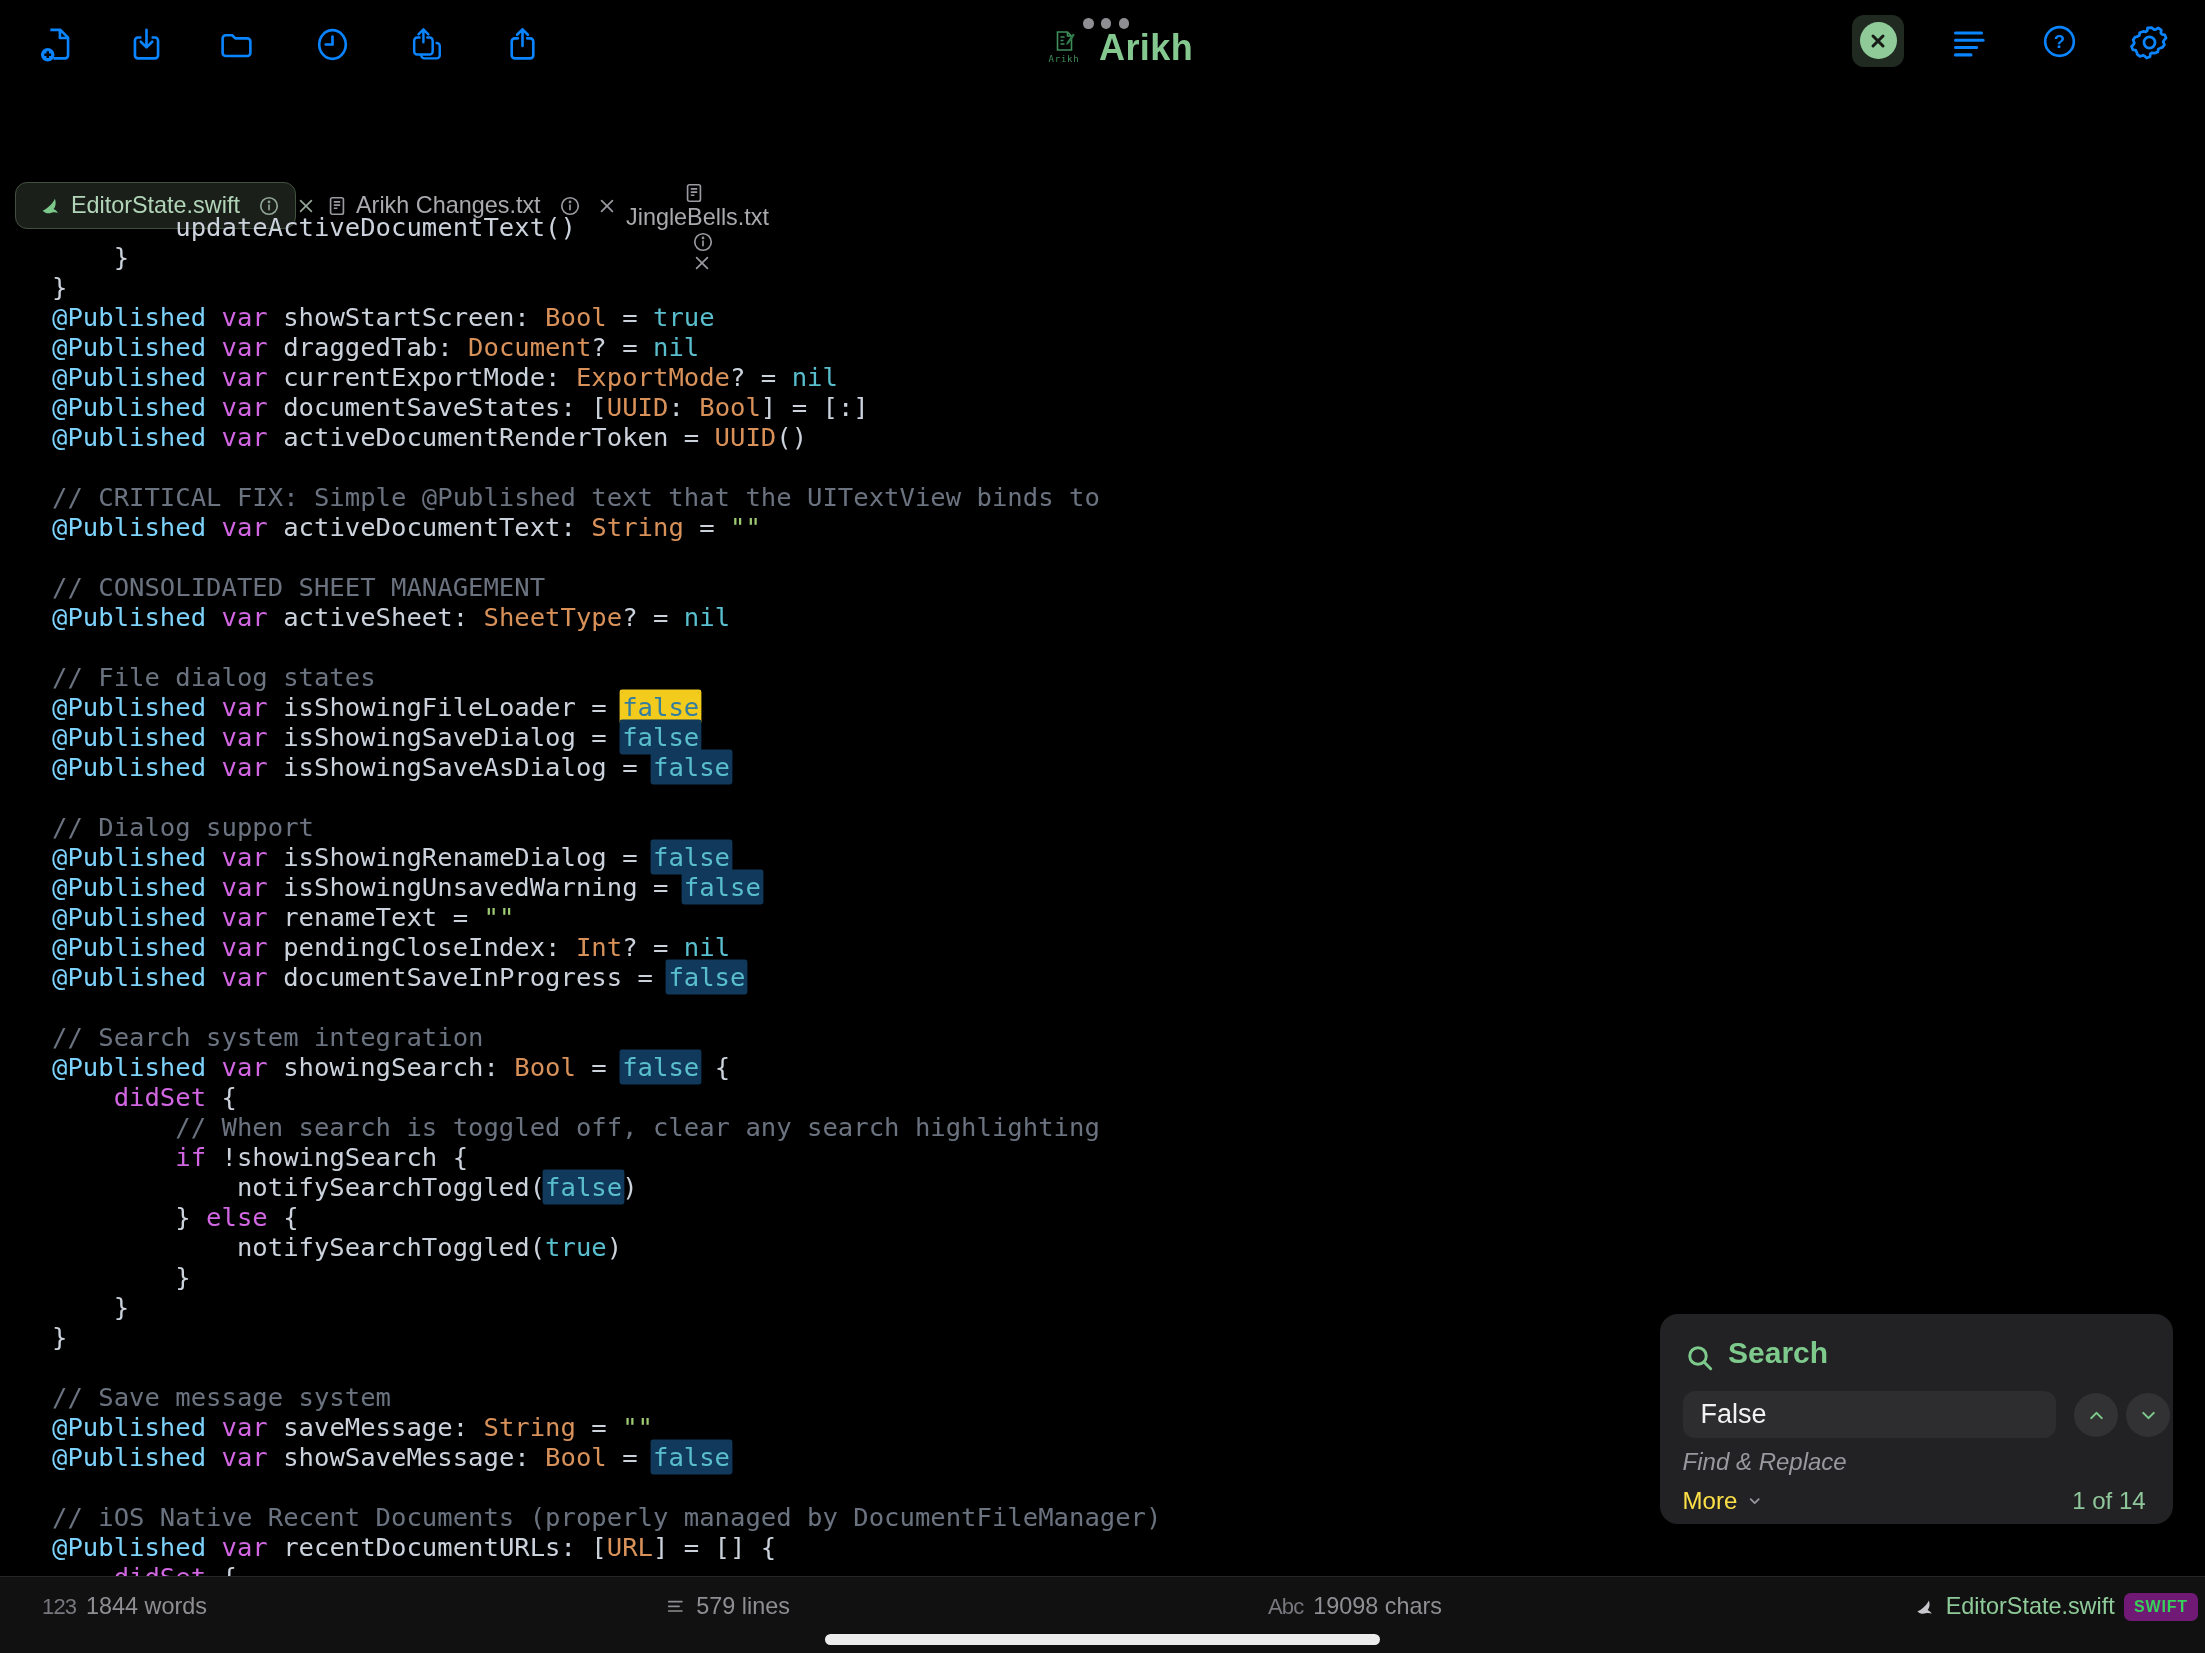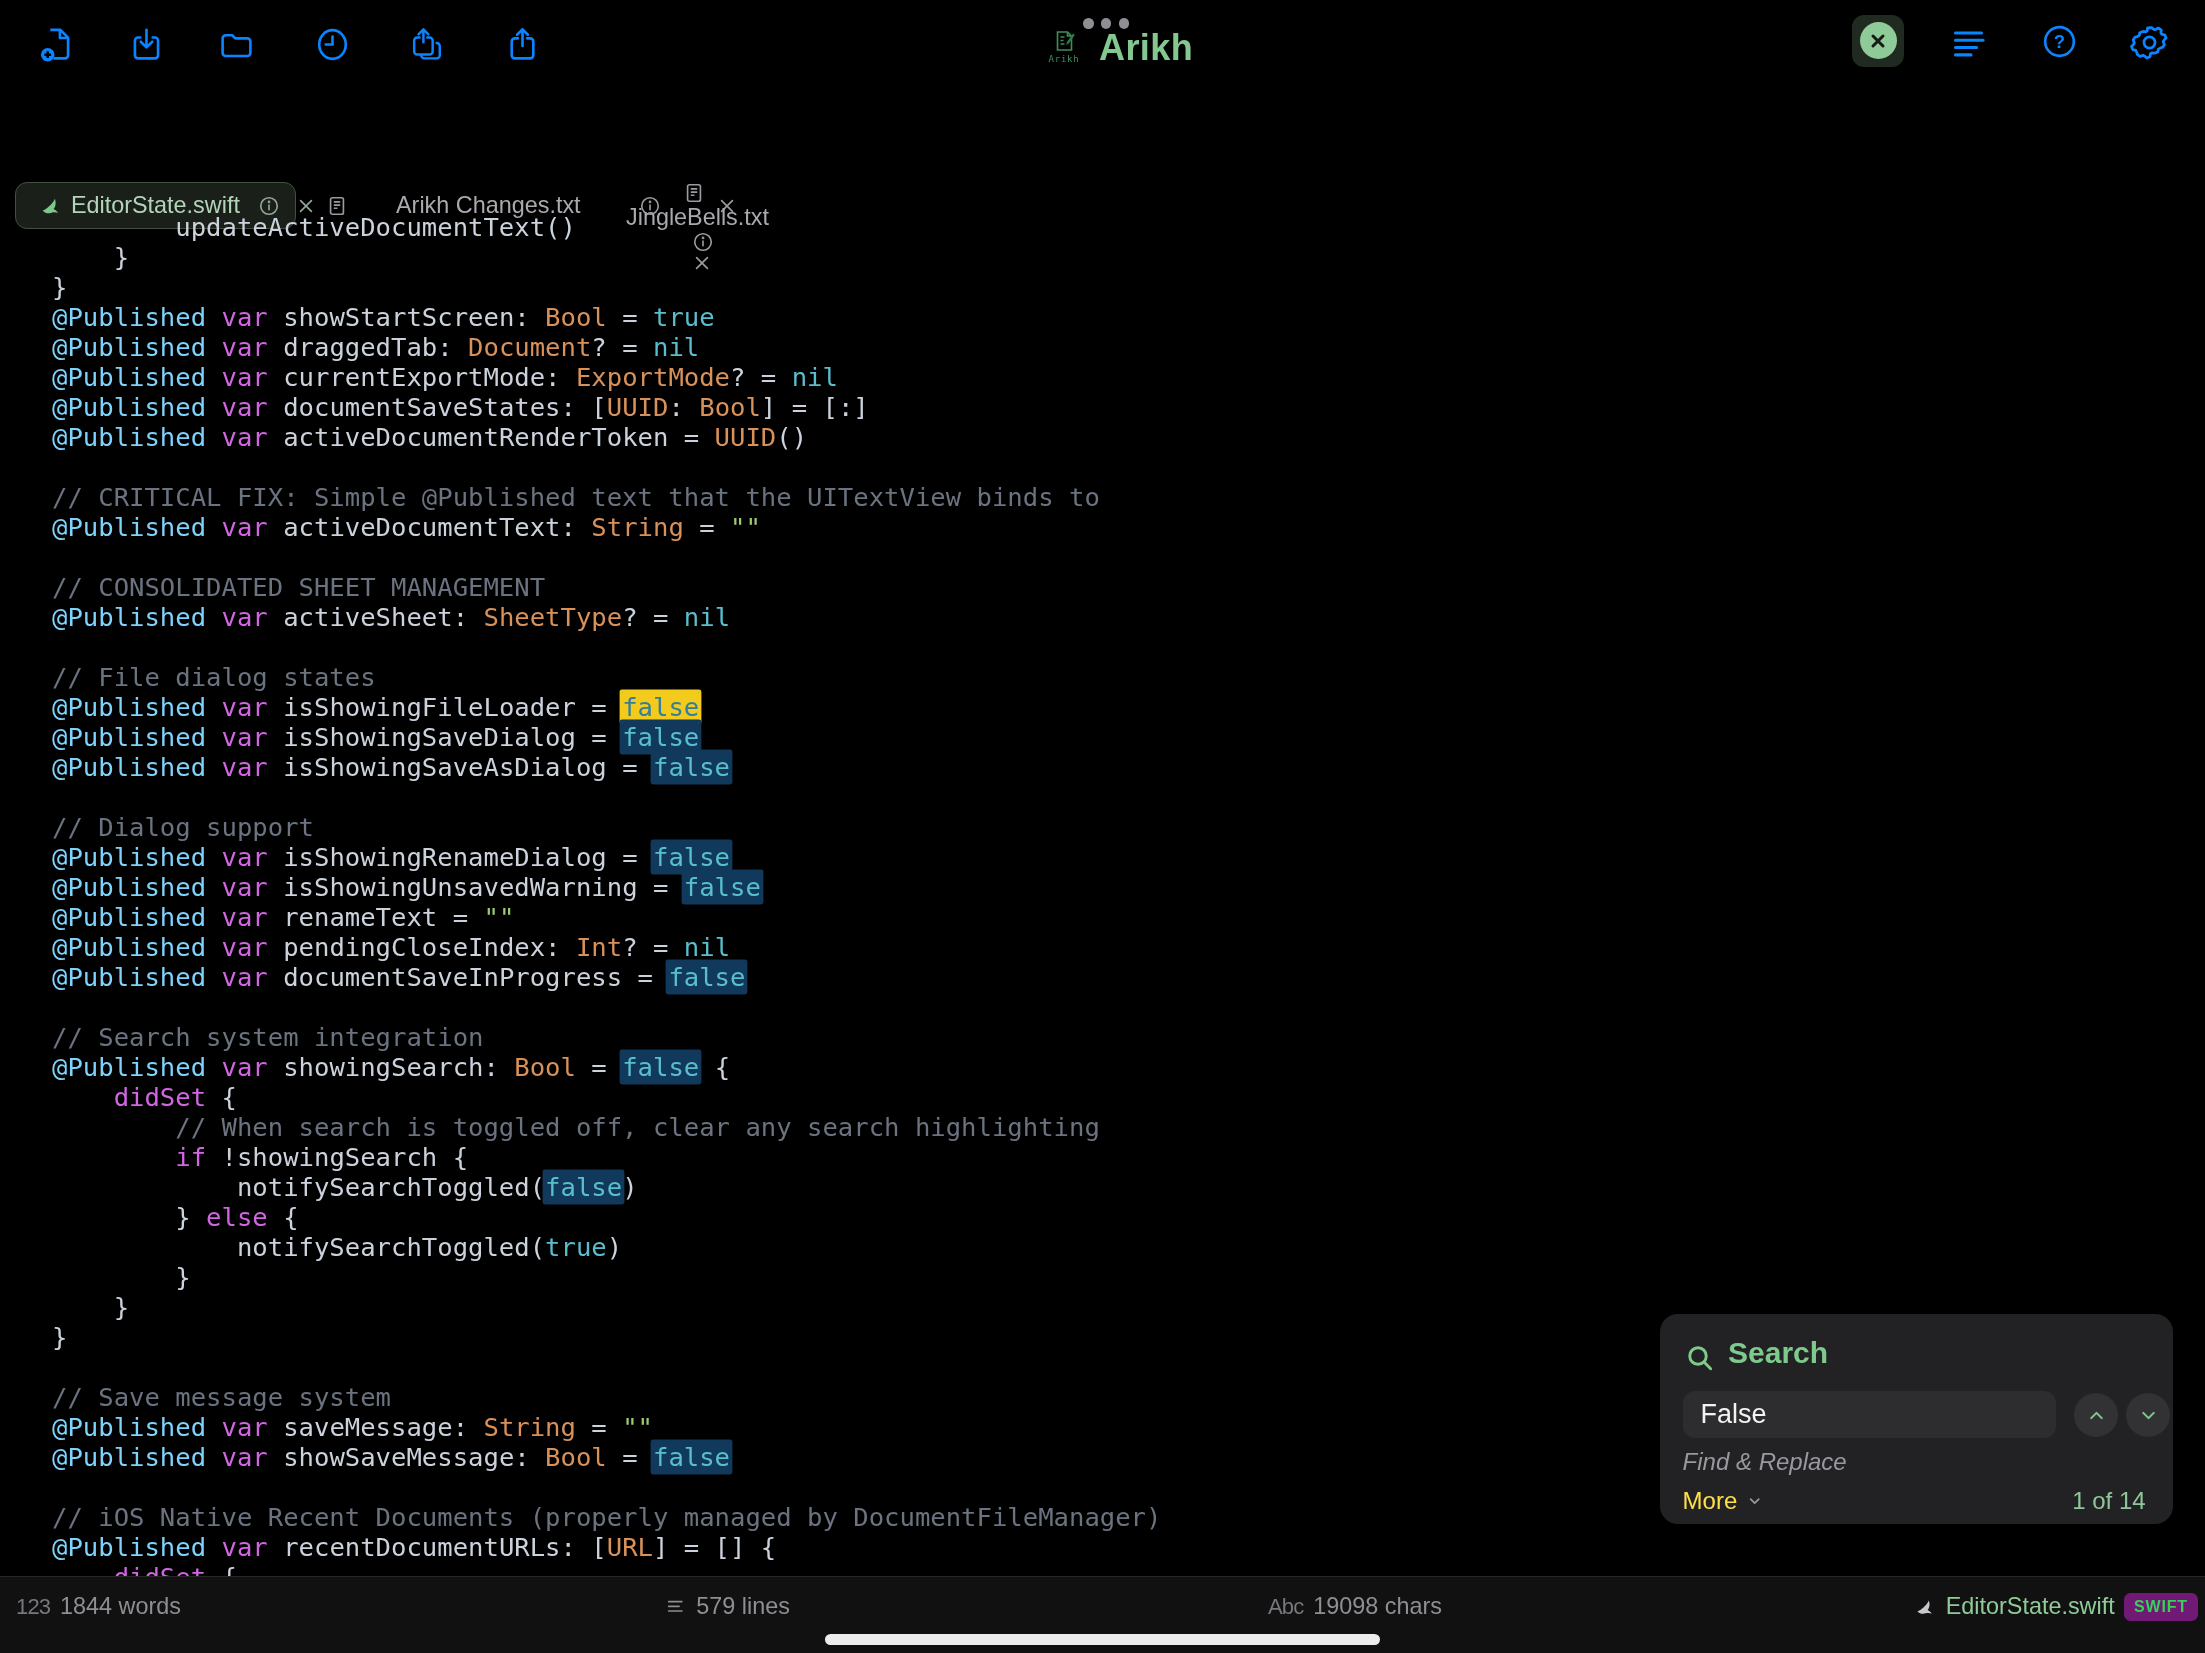--- a/index.html
+++ b/index.html
@@ -166,21 +166,21 @@
           <circle cx="12" cy="7.5" r="0.6" fill="#93a697"></circle>
       </svg>
     </span>
     <span class="tab-close">
       <svg viewBox="0 0 24 24" width="20" height="20" fill="none" stroke="#93a697" stroke-width="2" stroke-linecap="round">
         <path d="M5.5 5.5 L18.5 18.5 M18.5 5.5 L5.5 18.5"></path>
       </svg>
     </span>
   </div>
 
-  <div class="tab-plain" style="left:326px;gap:40px;">
+  <div class="tab-plain" style="left:326px;">
     <span class="tab-ico">
       <svg viewBox="0 0 24 24" width="22" height="22" fill="none" stroke="#9a9aa0" stroke-width="1.8" stroke-linejoin="round">
         <rect x="5" y="3" width="14" height="18" rx="2"></rect>
           <path d="M8.5 7.5 h7 M8.5 11 h7 M8.5 14.5 h4"></path>
       </svg>
     </span>
     <span class="tab-label">Arikh Changes.txt</span>
     <span class="tab-info">
       <svg viewBox="0 0 24 24" width="22" height="22" fill="none" stroke="#9a9aa0" stroke-width="1.8" stroke-linecap="round">
         <circle cx="12" cy="12" r="9"></circle>
@@ -251,21 +251,21 @@
   <span class="more-row">
     <span>More</span>
     <svg viewBox="0 0 24 24" width="19.4" height="19.4" fill="none" stroke="#98989f" stroke-width="2.2" stroke-linecap="round" stroke-linejoin="round">
       <path d="M7 10 L12 15 L17 10"></path>
     </svg>
   </span>
   <span class="match-count">1 of 14</span>
 </div>
 
 <div class="status-bar">
-  <span class="grp" style="left:16px;">
+  <span class="grp" style="left:42px;">
     <span class="sym-txt">123</span>
     <span>1844 words</span>
   </span>
   <span class="grp" style="left:664px;">
     <svg viewBox="0 0 24 24" width="22.6" height="22.6" fill="none" stroke="#8e8e93" stroke-width="1.8" stroke-linecap="round">
       <path d="M5 7 H19 M5 12 H16 M5 17 H19"></path>
     </svg>
     <span>579 lines</span>
   </span>
   <span class="grp" style="left:1268px;">

